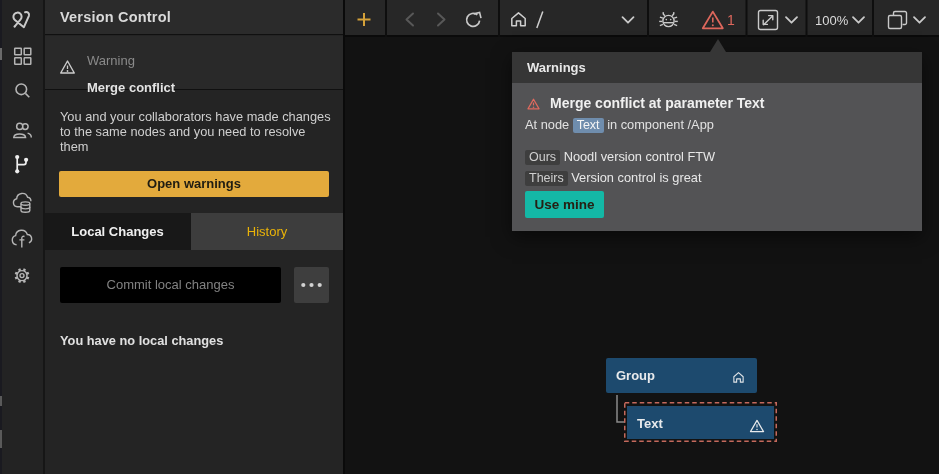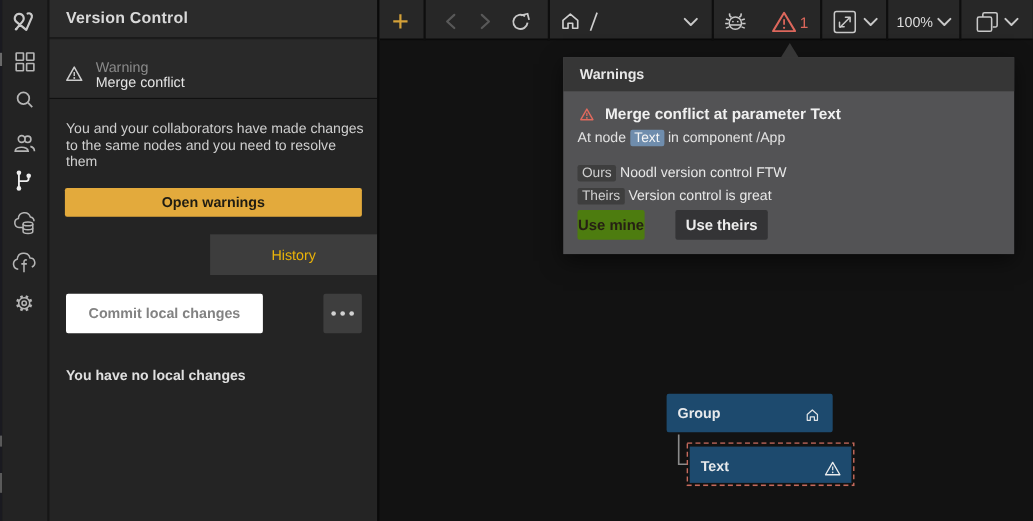--- a/index.html
+++ b/index.html
@@ -10,30 +10,30 @@
 
 #strip { left:0; top:0; width:2px; height:474px; background:#1a1a20; }
 
 #sidebar { left:2px; top:0; width:42px; height:474px; background:#232323; }
 
 #panel { left:44px; top:0; width:299px; height:474px; background:#242424; }
 #phead { left:0; top:0; width:299px; height:35px; background:#2b2b2b; border-bottom:1px solid #101010; }
 #phead span { position:absolute; left:16px; top:9px; font-size:14.5px; font-weight:bold; color:#d9d9d9; letter-spacing:.2px; }
 #warnrow { left:0; top:36px; width:299px; height:54px; background:#292929; border-bottom:1px solid #101010; }
 #warnrow .wlab { position:absolute; left:43px; top:17px; font-size:13px; color:#8a8a8a; }
-#warnrow .wttl { position:absolute; left:43px; top:31px; font-size:13px; font-weight:normal; color:#e3e3e3; }
+#warnrow .wttl { position:absolute; left:43px; top:44px; font-size:13px; font-weight:bold; color:#e3e3e3; }
 #para { position:absolute; left:16px; top:109px; width:292px; font-size:12.8px; line-height:15px; color:#cfcfcf; white-space:nowrap; }
 #openwarn { left:15px; top:171px; width:270px; height:26px; background:#e3aa3c; border-radius:2px;
   font-size:13px; font-weight:bold; color:#1f1c12; text-align:center; line-height:26px; }
 #tabs { left:0; top:213px; width:299px; height:37px; }
 .tab { position:absolute; top:0; height:37px; font-size:13px; text-align:center; line-height:37px; }
 #tabL { left:0; width:147px; background:#181818; color:#f0f0f0; font-weight:bold; }
 #tabR { left:147px; width:152px; background:#3d3d3d; color:#eab308; }
-#commitbtn { left:16px; top:267px; width:179px; height:36px; background:#ffffff; border-radius:2px;
-  font-size:13px; font-weight:bold; color:#828282; text-align:center; line-height:36px; }
+#commitbtn { left:16px; top:267px; width:221px; height:36px; background:#000000; border-radius:2px;
+  font-size:13px; font-weight:normal; color:#828282; text-align:center; line-height:36px; }
 #dots { left:250px; top:267px; width:35px; height:36px; background:#3e3e3e; border-radius:2px; }
 #nochanges { left:16px; top:333px; font-size:12.8px; font-weight:bold; color:#e0e0e0; }
 
 #canvas { left:343px; top:0; width:596px; height:474px; background:#121212; }
 #pborder { left:343px; top:0; width:2px; height:474px; background:#0a0a0a; }
 #toolbar { left:345px; top:0; width:594px; height:37px; background:#272727; border-bottom:2px solid #0a0a0a; }
 
 #popup { left:512px; top:52px; width:410px; height:179px; background:#535355; box-shadow:0 6px 18px rgba(0,0,0,.5);padding-left:36px; }
 #pophead { position:absolute; left:0; top:0; width:410px; height:31px; background:#363636; }
 #pophead span { position:absolute; left:15px; top:8px; font-size:13px; font-weight:bold; color:#e8e8e8; }
@@ -128,20 +128,21 @@
         <path d="M8.5 2 L15.3 14 H1.7 Z" fill="none" stroke="#cccccc" stroke-width="1.4" stroke-linejoin="round"></path>
         <line x1="8.5" y1="6.5" x2="8.5" y2="10" stroke="#cccccc" stroke-width="1.3"></line>
         <circle cx="8.5" cy="12" r="0.9" fill="#cccccc"></circle>
       </svg>
       <div class="wlab">Warning</div>
       <div class="wttl">Merge conflict</div>
     </div>
     <div id="para">You and your collaborators have made changes<br>to the same nodes and you need to resolve<br>them</div>
     <div class="abs" id="openwarn">Open warnings</div>
     <div class="abs" id="tabs">
+      <div class="tab" id="tabL">Local Changes</div>
       <div class="tab" id="tabR">History</div>
     </div>
     <div class="abs" id="commitbtn">Commit local changes</div>
     <div class="abs" id="dots"><svg width="35" height="36">
           <g fill="#d2d2d2">
             <circle cx="9.3" cy="18" r="2.1"></circle>
             <circle cx="17.5" cy="18" r="2.1"></circle>
             <circle cx="25.7" cy="18" r="2.1"></circle>
           </g>
         </svg></div>
@@ -231,22 +232,21 @@
       </div>
     <svg style="position:absolute;left:15px;top:46px" width="13" height="12" viewBox="0 0 13 12">
       <path d="M6.5 1.2 L12 10.8 H1 Z" fill="none" stroke="#e06a5e" stroke-width="1.3" stroke-linejoin="round"></path>
       <line x1="6.5" y1="4.6" x2="6.5" y2="7.4" stroke="#e06a5e" stroke-width="1.2"></line>
       <circle cx="6.5" cy="9.2" r="0.8" fill="#e06a5e"></circle>
     </svg>
     <div style="position:absolute;left:38px;top:43px;font-size:14px;font-weight:bold;color:#f0f0f0">Merge conflict at parameter Text</div>
     <div style="position:absolute;left:13px;top:65px;font-size:12.8px;color:#e2e2e2">At node <span class="chip" id="chipText">Text</span> in component /App</div>
     <div style="position:absolute;left:13px;top:97px;font-size:12.8px;color:#e8e8e8"><span class="chip">Ours</span> Noodl version control FTW</div>
     <div style="position:absolute;left:13px;top:118px;font-size:12.8px;color:#e8e8e8"><span class="chip">Theirs</span> Version control is great</div>
-    <div style="position:absolute;left:13px;top:139px;width:61px;height:27px;background:#4d7c0f;border-radius:2px;text-align:center;line-height:27px;font-size:13.5px;font-weight:bold;color:#262014">Use mine</div>
-    <div style="position:absolute;left:102px;top:139px;width:84px;height:27px;background:#343436;border-radius:2px;text-align:center;line-height:27px;font-size:13.5px;font-weight:bold;color:#ededed">Use theirs</div>
+    <div style="position:absolute;left:13px;top:139px;width:79px;height:27px;background:#14b8a6;border-radius:2px;text-align:center;line-height:27px;font-size:13.5px;font-weight:bold;color:#262014">Use mine</div>
   </div>
   <div class="abs" id="poparrow"></div>
 
   <svg class="abs" style="left:610px;top:393px" width="30" height="40" viewBox="0 0 30 40">
     <path d="M7 2 L7 29 L15 29" fill="none" stroke="#8a8a8a" stroke-width="1.5"></path>
   </svg>
   <div class="abs" id="groupnode">
       <span>Group</span>
     <svg style="position:absolute;right:12px;top:13px" width="13" height="13" viewBox="0 0 14 14">
       <path d="M2 6.2 L7 1.8 L12 6.2 L12 12 L9 12 L9 8.5 L5 8.5 L5 12 L2 12 Z" fill="none" stroke="#dfe3e6" stroke-width="1.2" stroke-linejoin="round"></path>

